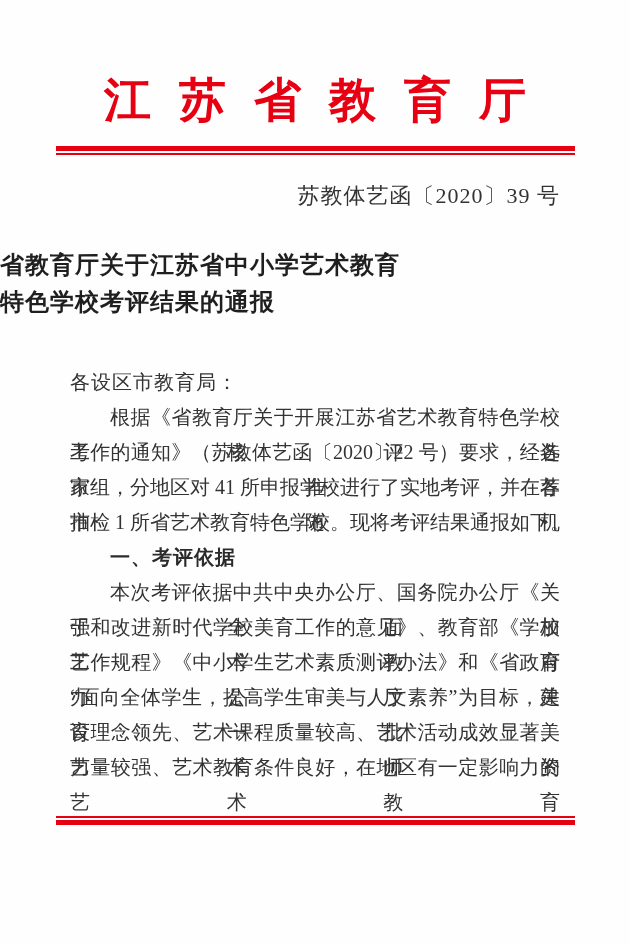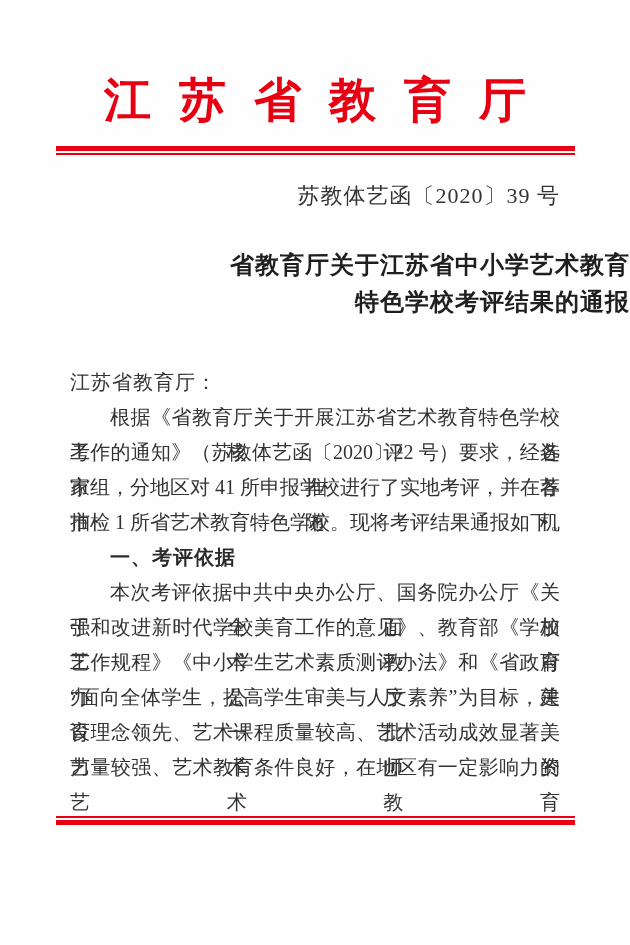--- a/index.html
+++ b/index.html
@@ -49,21 +49,21 @@
     padding-right: 70px;
     text-align: right;
     font-size: 22px;
     letter-spacing: 1px;
     color: var(--ink);
     line-height: 22px;
   }
   
   .doc-title {
     margin-top: 40px;
-    text-align: right;
+    text-align: left;
     font-weight: bold;
     font-size: 24px;
     color: var(--ink-dark);
     line-height: 37px;
     letter-spacing: 1px;
   }
   
   .body-text {
     margin: 44px 70px 0 70px;
     font-size: 20px;
@@ -104,21 +104,21 @@
   </div>
 
   <div class="doc-number">苏教体艺函〔2020〕39 号</div>
 
   <div class="doc-title">
     <div>省教育厅关于江苏省中小学艺术教育</div>
     <div>特色学校考评结果的通报</div>
   </div>
 
   <div class="body-text">
-    <div class="line salutation">江苏省教育厅：</div>
+    <div class="line salutation">各设区市教育局：</div>
 
     <div class="line just indent">根据《省教育厅关于开展江苏省艺术教育特色学校考核评选</div>
     <div class="line just">工作的通知》（苏教体艺函〔2020〕22 号）要求，经各市推荐</div>
     <div class="line just">家组，分地区对 41 所申报学校进行了实地考评，并在各市随机</div>
     <div class="line">抽检 1 所省艺术教育特色学校。现将考评结果通报如下。</div>
 
     <div class="line heading">一、考评依据</div>
 
     <div class="line just indent">本次考评依据中共中央办公厅、国务院办公厅《关于全面加</div>
     <div class="line just">强和改进新时代学校美育工作的意见》、教育部《学校艺术教育</div>

